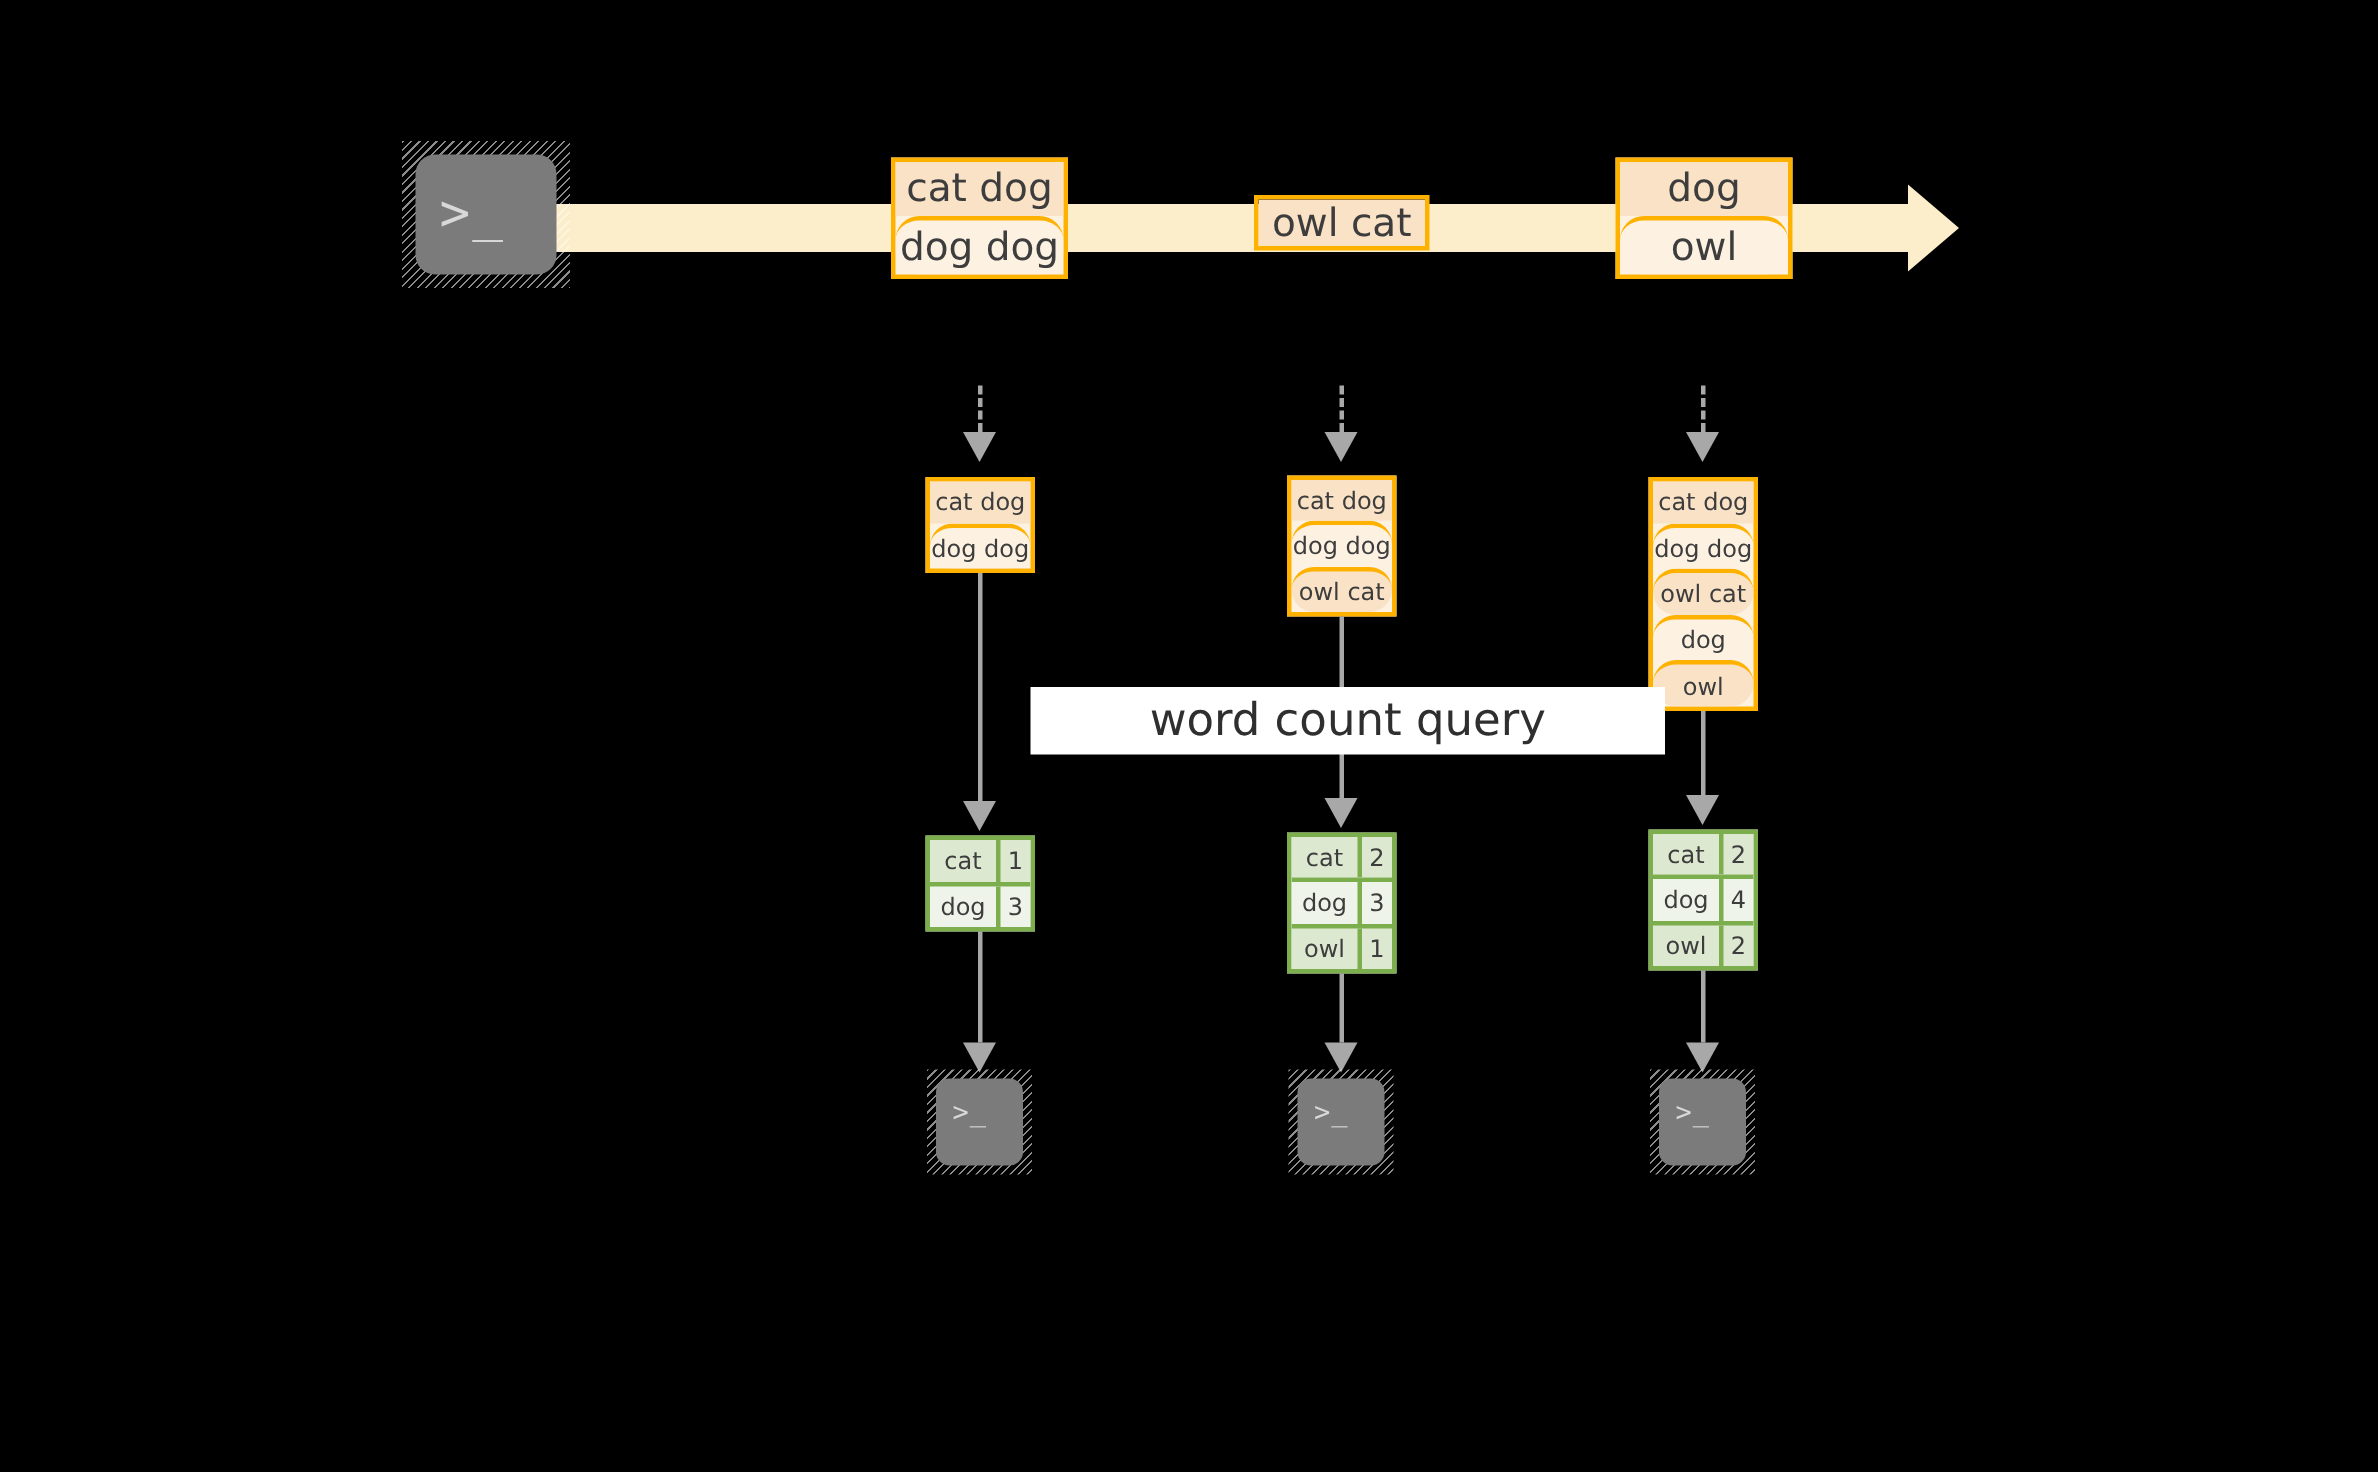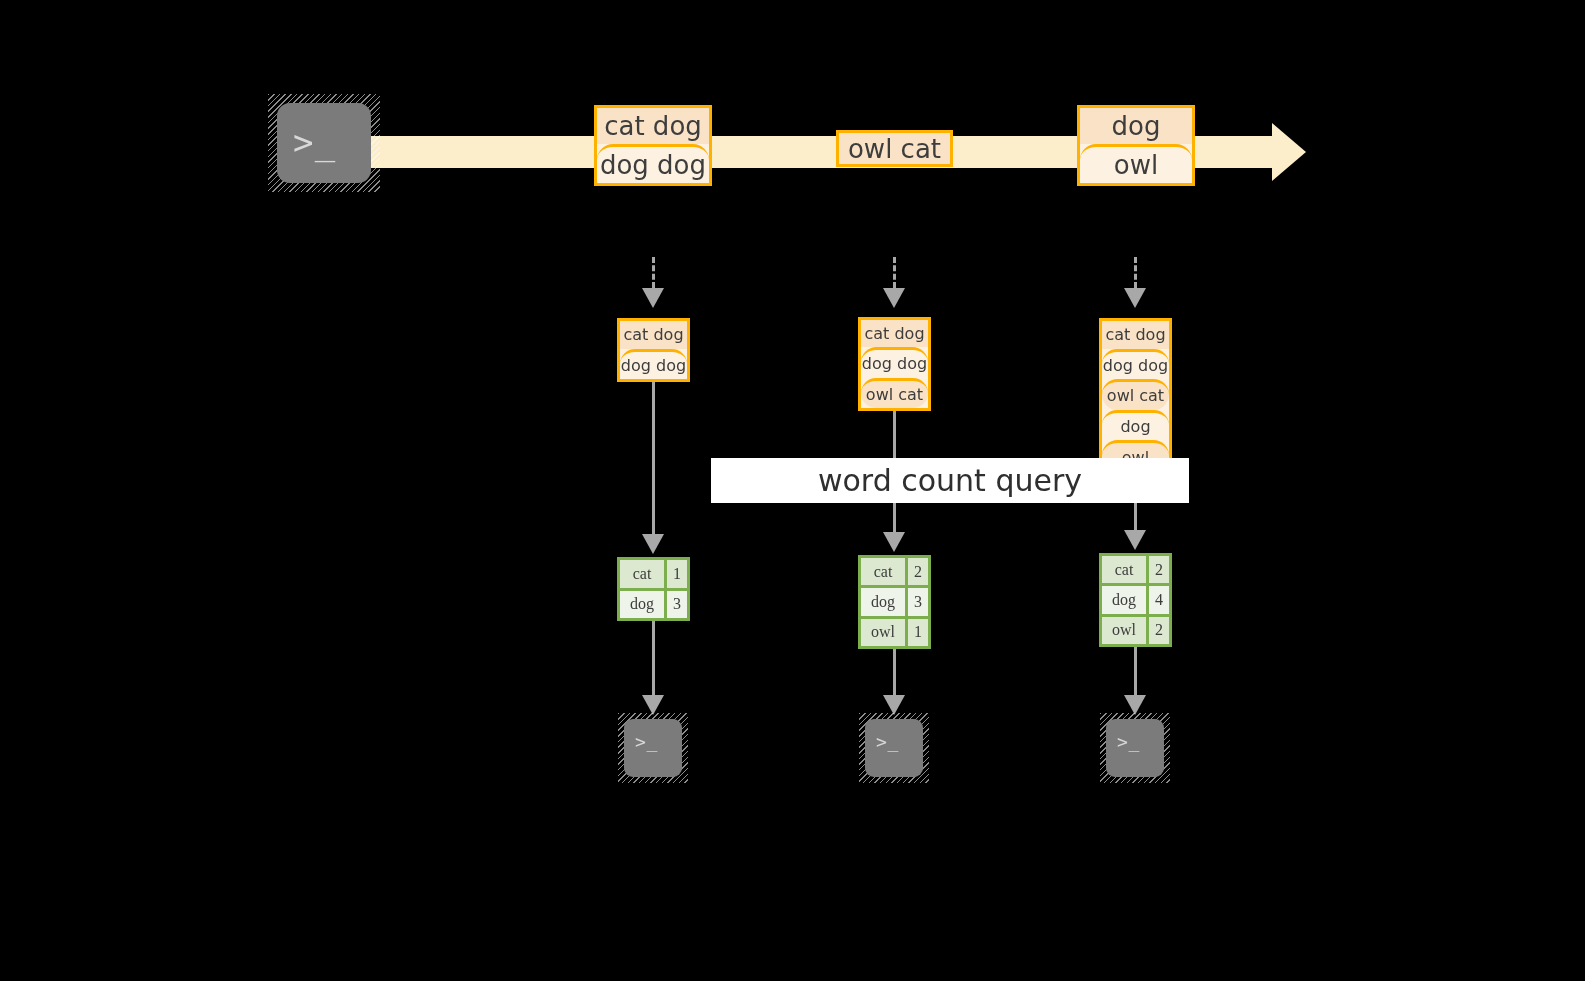--- a/index.html
+++ b/index.html
@@ -105,21 +105,20 @@
 
   
   .gtable {
     position: absolute;
     box-sizing: border-box;
     border: 3px solid #7cae4d;
     background: #eef4e9;
     display: flex;
     flex-direction: column;
     overflow: hidden;
-    font-family: Liberation Serif, serif;
   }
   .gtable .grow {
     box-sizing: border-box;
     flex: 1 1 0;
     display: flex;
     background: #eef4e9;
   }
   .gtable .grow.shade { background: #dde8d1; }
   .gtable .grow + .grow { border-top: 3px solid #7cae4d; }
   .gtable .gcell {
@@ -293,17 +292,17 @@
 
   <div class="vline" style="left:1134px; top:647px; height:48px;"></div>
   <div class="vhead" style="left:1124px; top:695px;"></div>
 
   <div class="terminal small" style="left:1100px; top:713px; width:70px; height:70px;">
     <div class="tbody">
       <span class="prompt">&gt;_</span>
     </div>
   </div>
 
-  <div class="banner" style="left:711px; top:458px; width:478px; height:45px;">
+  <div class="banner" style="left:687px; top:458px; width:423px; height:45px;">
     <span class="btext">word count query</span>
   </div>
 
 </div>
 
 </body></html>

